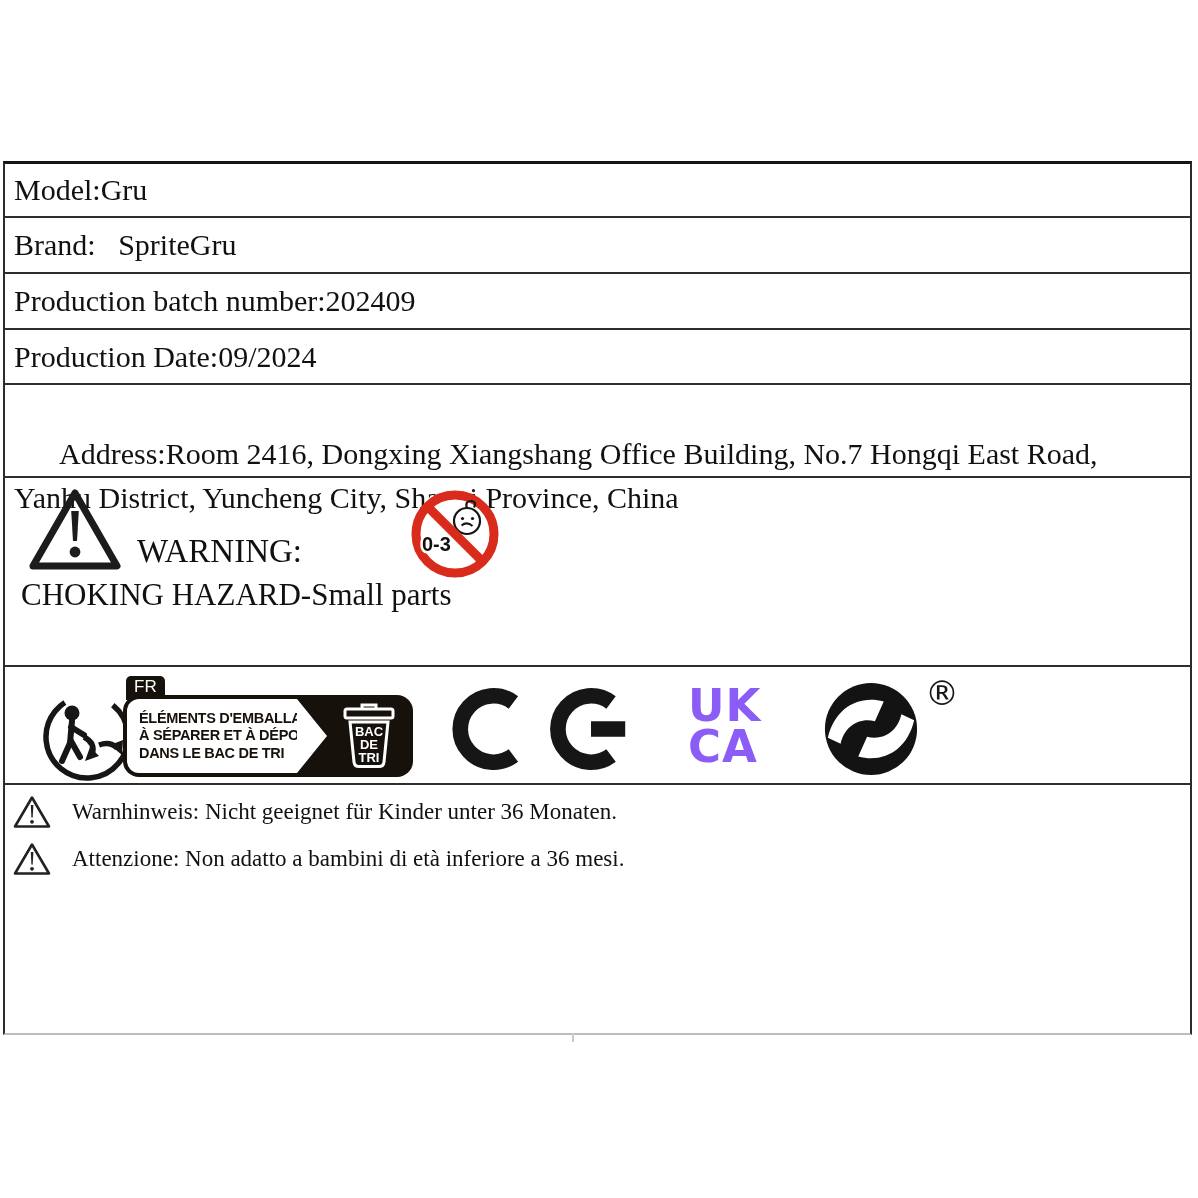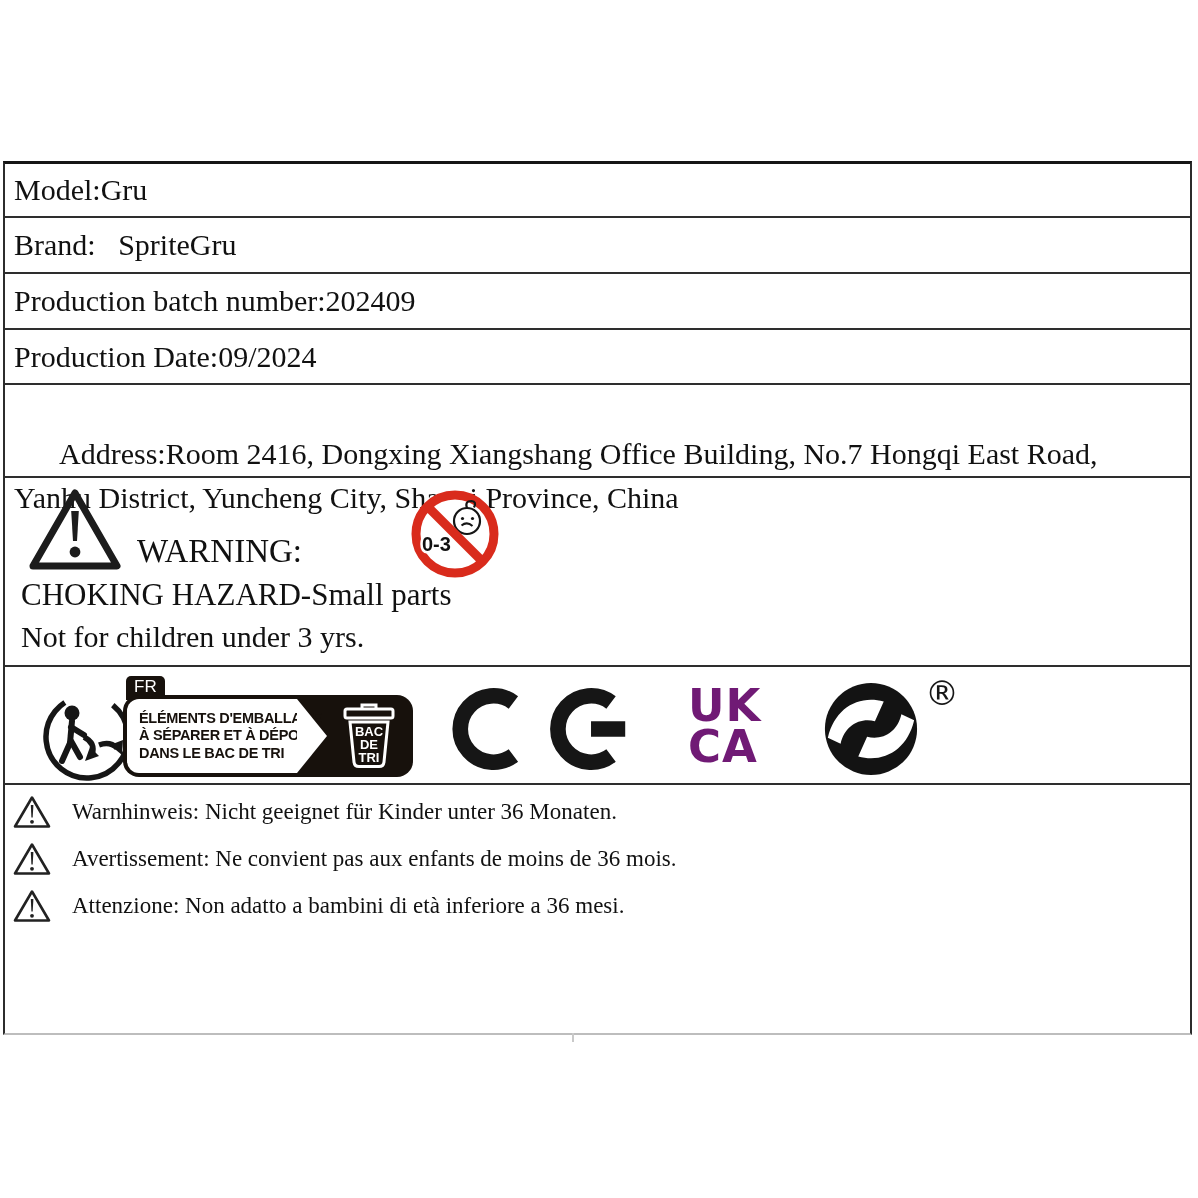--- a/index.html
+++ b/index.html
@@ -32,21 +32,21 @@
           padding:1px 8px 3px 8px;border-radius:5px 5px 0 0;}
   .fr-body{position:absolute;left:0;top:19px;width:290px;height:82px;background:#17110c;border-radius:16px;}
   .fr-white{position:absolute;left:4px;top:4px;width:170px;height:74px;background:#fff;
             border-radius:12px 0 0 12px;display:flex;flex-direction:column;justify-content:center;padding-left:12px;box-sizing:border-box;}
   .fr-white div{font-family:"Liberation Sans",sans-serif;font-weight:bold;font-size:14.5px;
                 line-height:17.5px;color:#17110c;letter-spacing:-0.3px;white-space:nowrap;}
   .fr-point{position:absolute;left:174px;top:4px;}
   .fr-bin{position:absolute;left:214px;top:6px;}
   .ce-mark{position:absolute;left:447px;top:20px;}
   .ukca{position:absolute;left:683px;top:18px;font-family:"DejaVu Sans",sans-serif;font-weight:bold;
-        font-size:45px;line-height:41px;color:#701a75;letter-spacing:1px;}
+        font-size:45px;line-height:41px;color:#8b5cf6;letter-spacing:1px;}
   .greendot{position:absolute;left:816px;top:12px;}
   .reg-mark{position:absolute;left:920px;top:6px;font-family:"DejaVu Sans",sans-serif;font-size:34px;color:#161616;}
   .r-multilang{flex:1;padding-top:3px;}
   .ml-item{height:47px;display:flex;align-items:center;padding-left:7px;}
   .ml-item .ml-text{margin-left:20px;font-size:23px;white-space:pre-wrap;}
   .stub{position:absolute;left:572px;top:1033px;width:2px;height:9px;background:#c9c9c9;}
 </style>
 </head>
 <body>
 
@@ -84,21 +84,20 @@
             <circle cx="58" cy="33" r="13"></circle>
             <path d="M58 20 q-2.5 -7 4.5 -7 q5.5 0.5 2.5 6.5"></path>
             <path d="M52.5 37.5 q5.5 -4.5 11 0.5" stroke-width="2"></path>
           </g>
           <circle cx="53.5" cy="30.5" r="1.6" fill="#151515"></circle>
           <circle cx="63.5" cy="30.5" r="1.6" fill="#151515"></circle>
           <line x1="18.5" y1="18.5" x2="73.5" y2="73.5" stroke="#d92b1c" stroke-width="9"></line>
           <text x="13" y="63" font-family="Liberation Sans, sans-serif" font-size="20" font-weight="bold" fill="#111" stroke="#ffffff" stroke-width="5" paint-order="stroke">0-3</text>
         </svg>
         <span class="warn-hazard">CHOKING HAZARD-Small parts</span>
-        <span class="warn-age">Not for children under 3 yrs.</span>
       </div>
     </div>
 
     <div class="r-icons">
       <svg class="triman" width="100" height="92" viewBox="0 0 100 92">
         <circle cx="50" cy="46" r="41" fill="none" stroke="#161616" stroke-width="5.5" stroke-dasharray="206 52" transform="rotate(-51 50 46)"></circle>
         <circle cx="35" cy="22" r="7.5" fill="#161616"></circle>
         <g stroke="#161616" stroke-width="6" stroke-linecap="round" fill="none">
           <path d="M35 30 L33 52"></path>
           <path d="M34 36 L47 44"></path>
@@ -162,27 +161,19 @@
           <circle cx="20" cy="27.8" r="1.9" fill="#222"></circle>
         </svg>
         <span class="ml-text">Warnhinweis: Nicht geeignet für Kinder unter 36 Monaten.</span>
       </div>
       <div class="ml-item">
         <svg width="40" height="36" viewBox="0 0 40 36">
           <path d="M20 3.5 L37 32.5 L3 32.5 Z" fill="none" stroke="#222" stroke-width="2.6" stroke-linejoin="round"></path>
           <path d="M18.8 11 h2.6 l-0.7 12.5 h-1.3 z" fill="#222"></path>
           <circle cx="20" cy="27.8" r="1.9" fill="#222"></circle>
         </svg>
-        <span class="ml-text">Avertissement: Ne convient pas aux enfants de moins de 36 mois.</span>
-      </div>
-      <div class="ml-item">
-        <svg width="40" height="36" viewBox="0 0 40 36">
-          <path d="M20 3.5 L37 32.5 L3 32.5 Z" fill="none" stroke="#222" stroke-width="2.6" stroke-linejoin="round"></path>
-          <path d="M18.8 11 h2.6 l-0.7 12.5 h-1.3 z" fill="#222"></path>
-          <circle cx="20" cy="27.8" r="1.9" fill="#222"></circle>
-        </svg>
         <span class="ml-text">Attenzione: Non adatto a bambini di età inferiore a 36 mesi.</span>
       </div>
     </div>
 
   </div>
   <div class="stub"></div>
 </div>
 
 </body></html>

